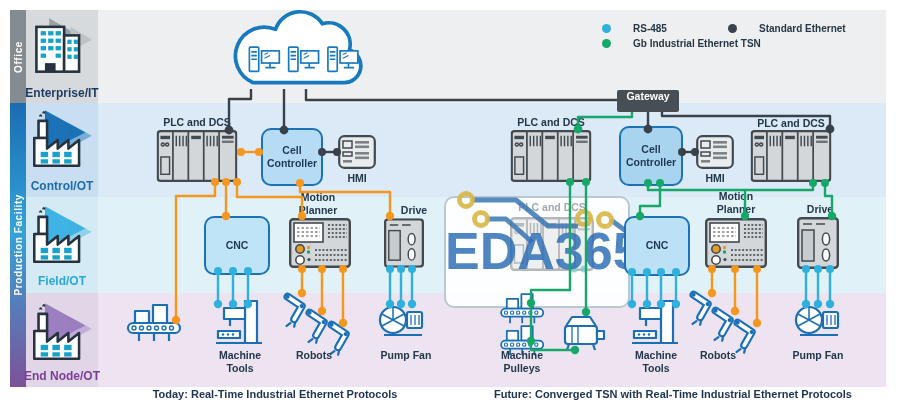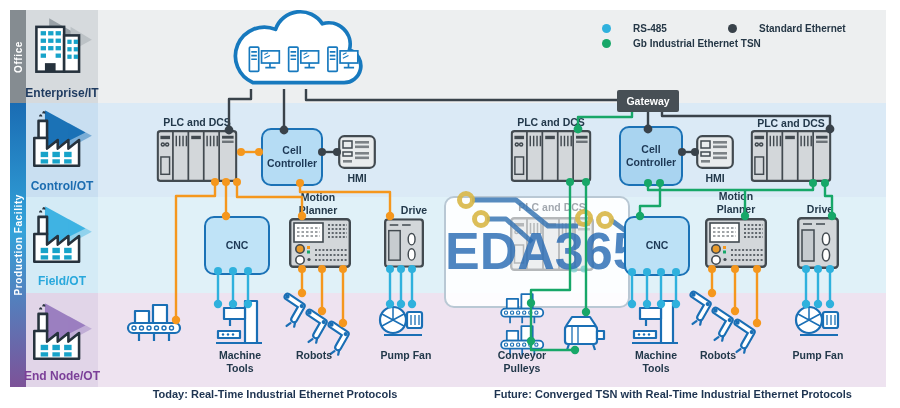--- a/index.html
+++ b/index.html
@@ -18,21 +18,21 @@
   .lg-item{display:flex;align-items:center;gap:22px;}
   .lg-dot{width:9px;height:9px;border-radius:50%;flex:0 0 auto;}
   .lg-item span{font-size:10px;font-weight:700;color:#253746;white-space:nowrap;}
   .c0{background:#2fb1dd}.c1{background:#f5971d}.c2{background:#39424a}.c3{background:#17a768}
   
   .eq-label{position:absolute;text-align:center;font-size:10.5px;font-weight:700;color:#22384a;line-height:1.2;}
   .bluebox{position:absolute;background:#b5dcf4;border:2.5px solid #1b72b6;border-radius:10px;
            display:flex;align-items:center;justify-content:center;text-align:center;
            font-size:10.5px;font-weight:700;color:#1d3855;line-height:1.25;}
   #gateway{position:absolute;left:617px;top:90px;width:62px;height:22px;background:#474f55;border-radius:2px;
-           display:flex;align-items:center;justify-content:center;color:#fff;font-size:10.5px;font-weight:700;}
+           display:flex;justify-content:center;color:#fff;font-size:10.5px;font-weight:700;}
   .caption{position:absolute;text-align:center;font-size:11px;font-weight:700;color:#1d3350;}
   
   #wm-card{position:absolute;left:444px;top:196px;width:182px;height:108px;background:rgba(255,255,255,.88);
            border:2px solid #b9c8d4;border-radius:10px;}
   #wm-text{position:absolute;left:445px;top:221px;font-size:52px;font-weight:700;color:#2a6cb4;opacity:.82;letter-spacing:0px;}
   .ghost{opacity:.38;filter:saturate(.55);}
   .ghost-label{position:absolute;text-align:center;font-size:10.5px;font-weight:700;color:rgba(50,62,75,.45);}
   svg.icon{display:block;}
   #wires{position:absolute;left:0;top:0;pointer-events:none;}
 </style>
@@ -359,21 +359,21 @@
   <svg class="abs icon" style="left:797px;top:217px" width="42" height="52" viewBox="0 0 42 52">
       <use href="#sym-drive"></use>
     </svg>
 
   <svg class="abs icon" style="left:496px;top:290px" width="54" height="34" viewBox="0 0 58 42">
       <use href="#sym-conveyor"></use>
     </svg>
   <svg class="abs icon" style="left:496px;top:322px" width="54" height="34" viewBox="0 0 58 42">
       <use href="#sym-conveyor"></use>
     </svg>
-  <div class="eq-label" style="left:486px;top:349px;width:72px">Conveyor Pulleys</div>
+  <div class="eq-label" style="left:486px;top:349px;width:72px">Machine Pulleys</div>
 
   <svg class="abs icon" style="left:560px;top:310px" width="48" height="42" viewBox="0 0 48 42">
       <use href="#sym-motor"></use>
     </svg>
 
   <svg class="abs icon" style="left:628px;top:298px" width="54" height="50" viewBox="0 0 54 50">
       <use href="#sym-machine"></use>
     </svg>
   <div class="eq-label" style="left:625px;top:349px;width:62px">Machine Tools</div>
 

